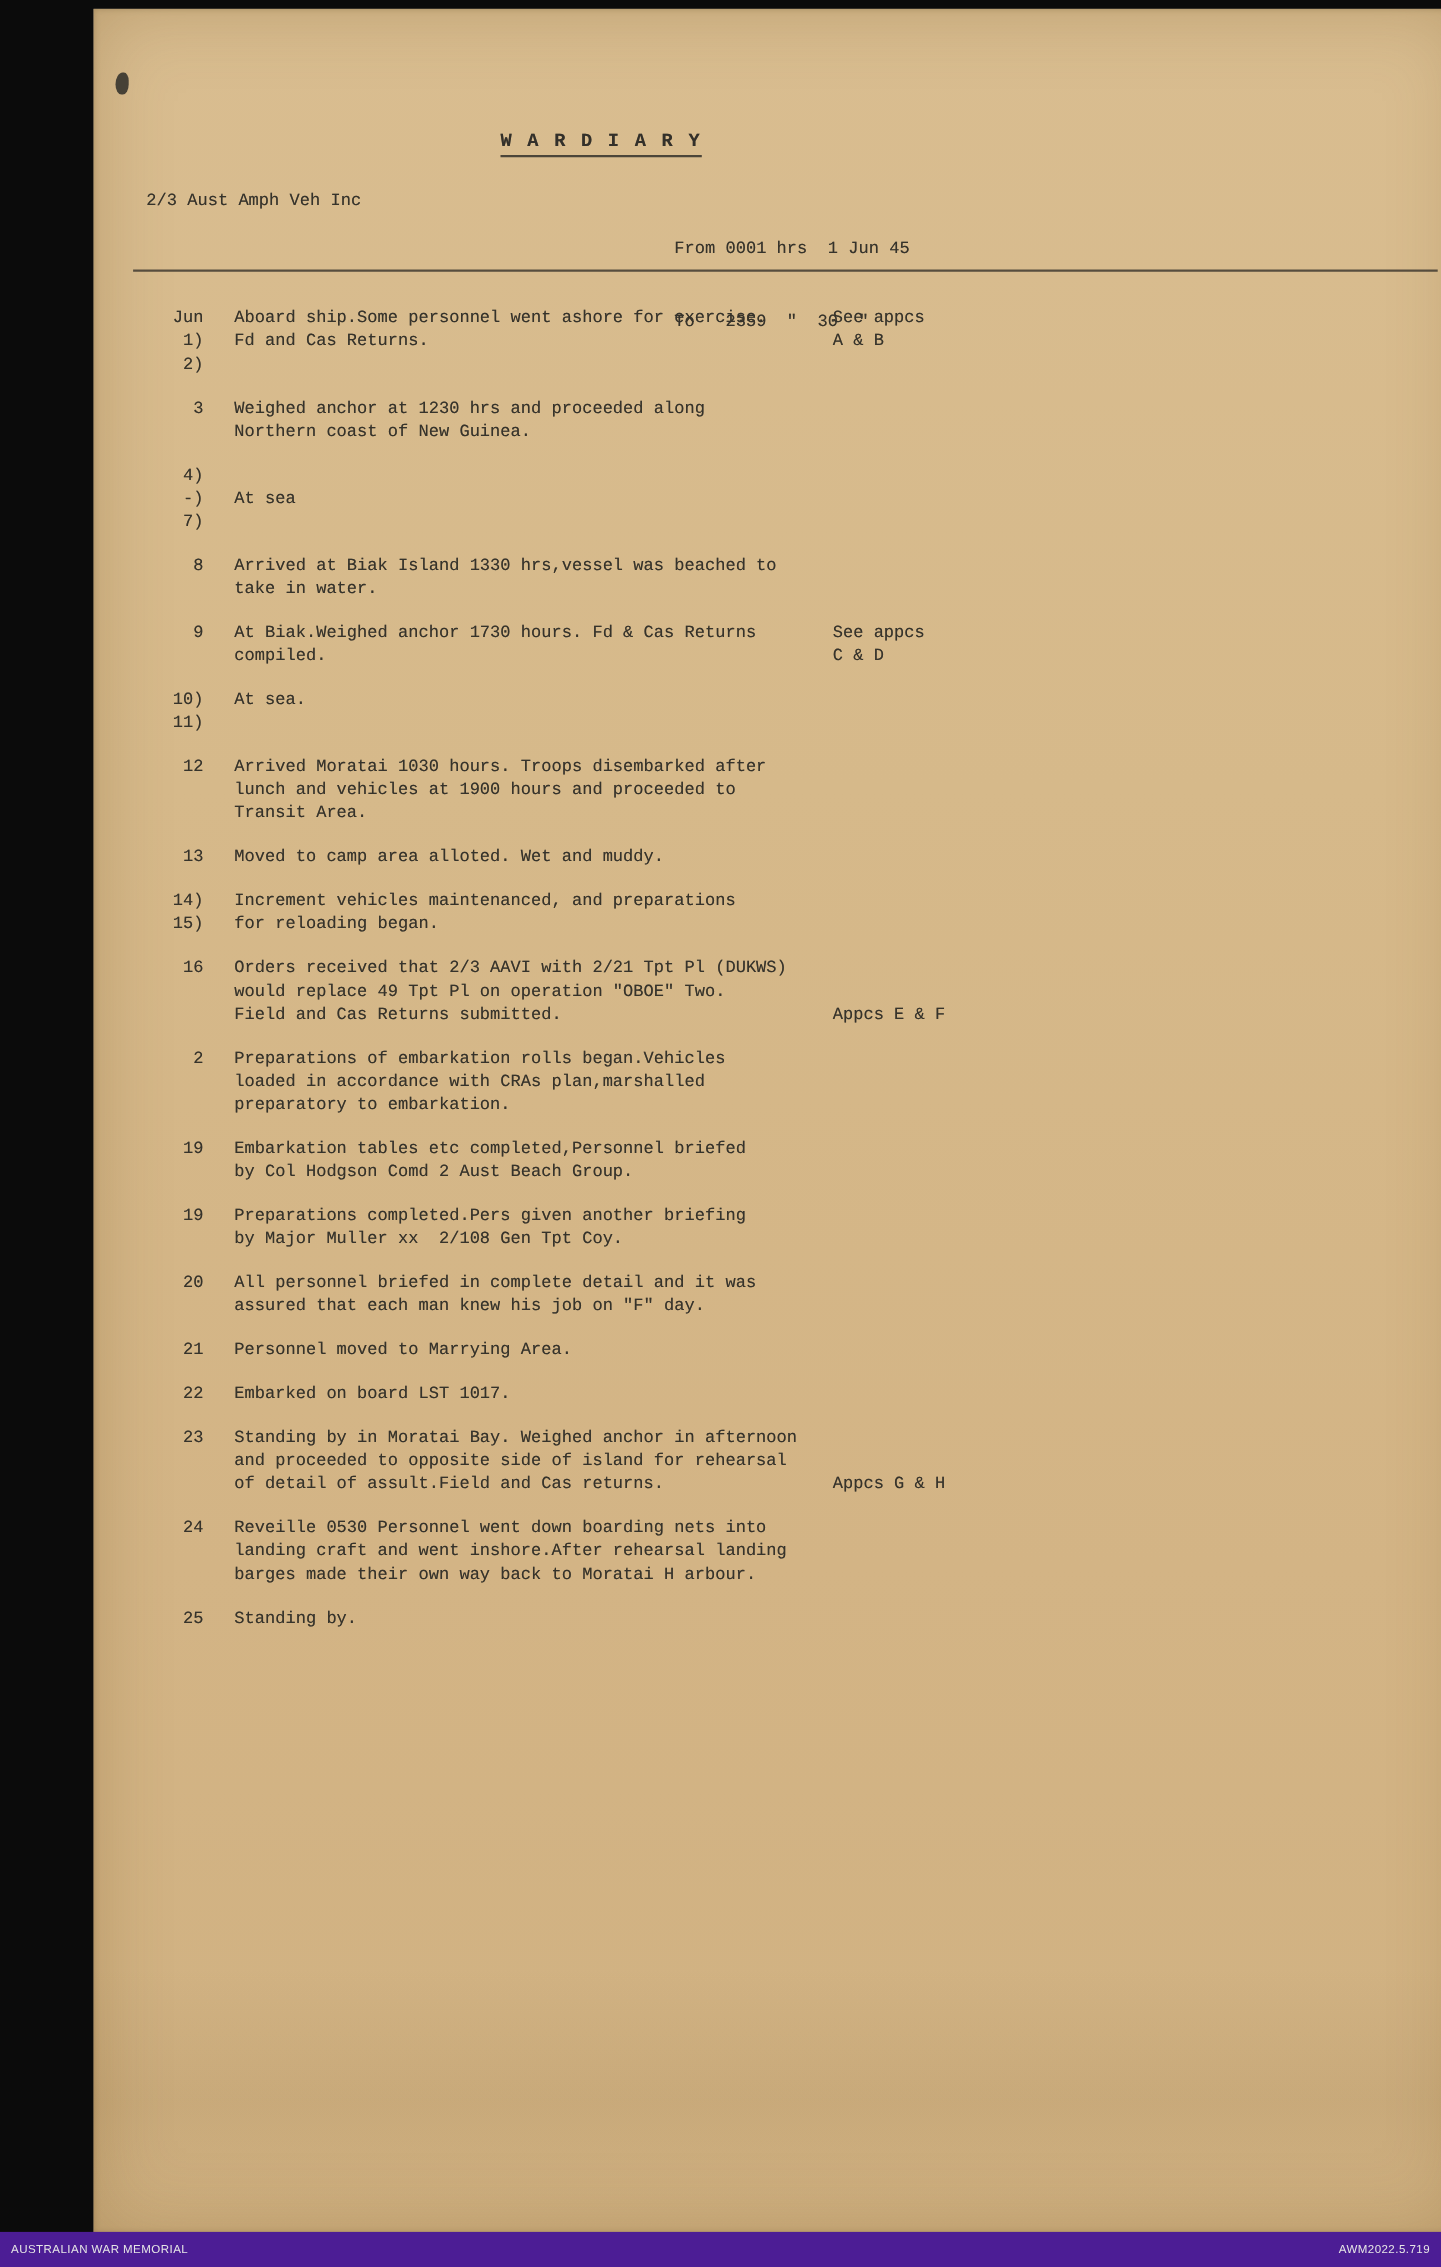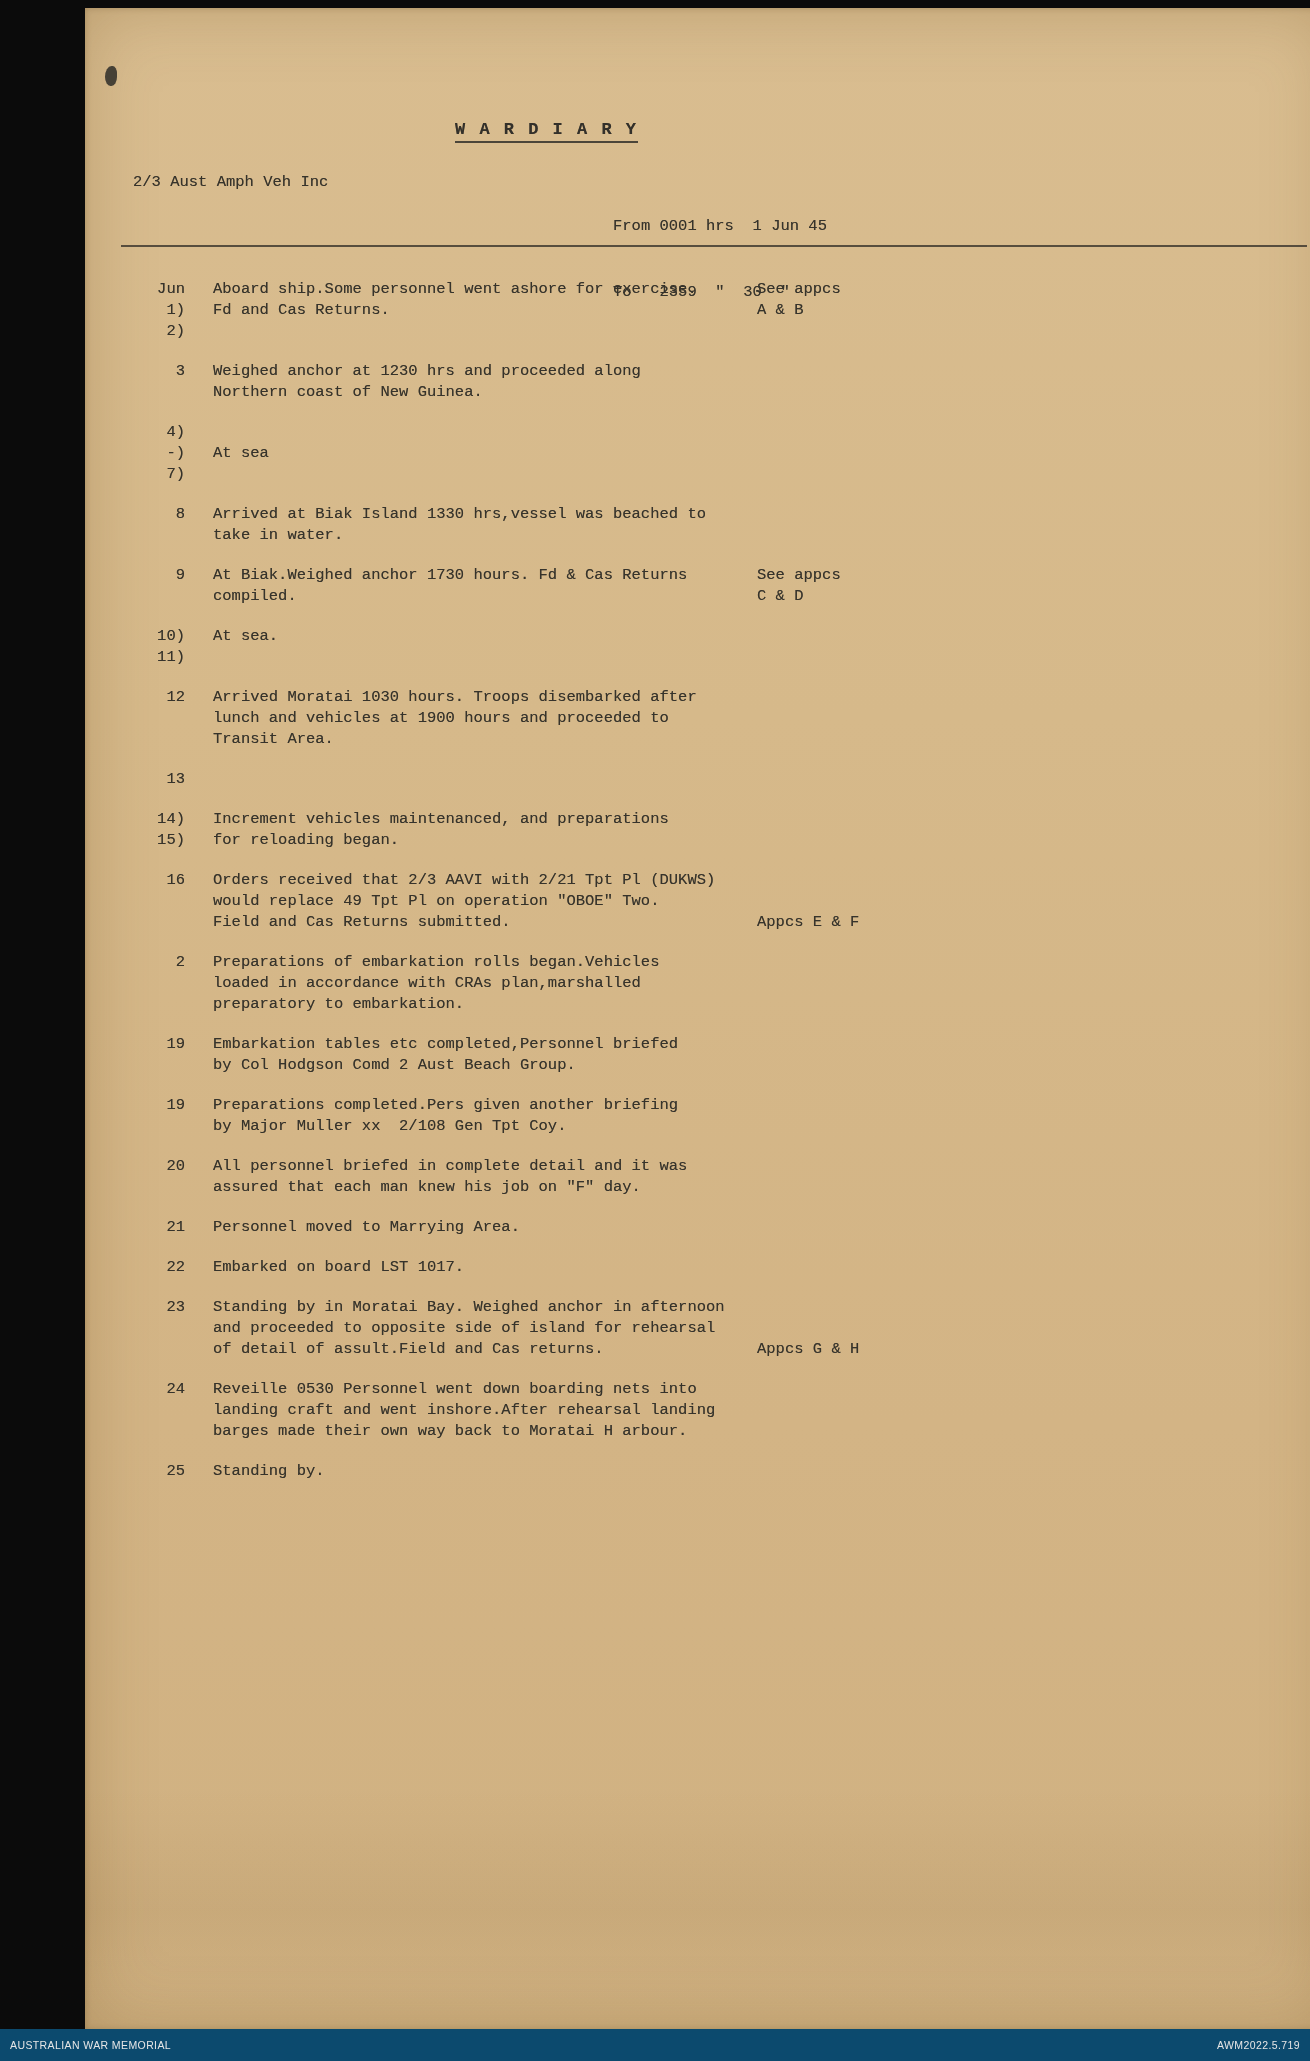--- a/index.html
+++ b/index.html
@@ -107,21 +107,21 @@
   }
   .paper, .entries {
     text-shadow: 0 0 0.6px rgba(54,51,43,0.55);
   }
   .footer-bar {
     position: absolute;
     left: 0;
     bottom: 0;
     width: 100%;
     height: 32px;
-    background: #0c4a6e;
+    background: #4c1d95;
     display: flex;
     align-items: center;
     justify-content: space-between;
     padding: 16px 10px;
     box-sizing: border-box;
     font-family: "Liberation Sans", sans-serif;
     font-size: 10.5px;
     color: #e6e6e6;
     letter-spacing: 0.4px;
   }
@@ -188,20 +188,21 @@
       </div>
       <div class="entry">
         <div class="day">12</div>
         <div class="body">Arrived Moratai 1030 hours. Troops disembarked after
 lunch and vehicles at 1900 hours and proceeded to
 Transit Area.</div>
         <div class="note"></div>
       </div>
       <div class="entry">
         <div class="day">13</div>
+        <div class="body">Moved to camp area alloted. Wet and muddy.</div>
         <div class="note"></div>
       </div>
       <div class="entry">
         <div class="day">14)
 15)</div>
         <div class="body">Increment vehicles maintenanced, and preparations
 for reloading began.</div>
         <div class="note"></div>
       </div>
       <div class="entry">

